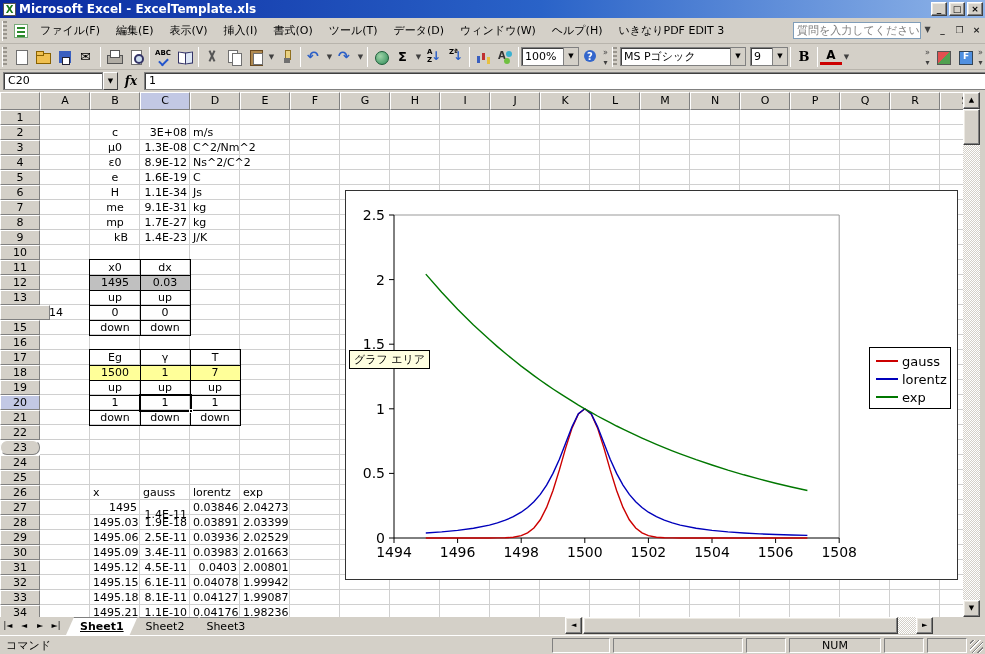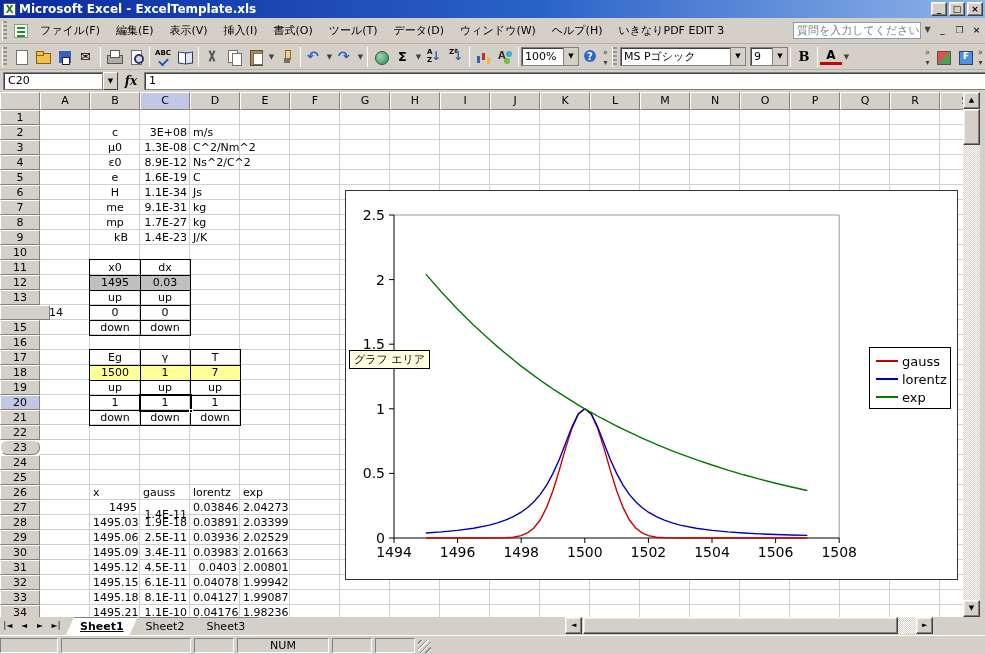--- a/index.html
+++ b/index.html
@@ -517,20 +517,21 @@
     </div>
   <div class="hscroll">
     <div class="sbtn raised" style="left:300px;top:0;">◄</div>
     <div class="hthumb raised" style="left:318px;width:315px;"></div>
     <div class="scroll-track" style="position:absolute;left:633px;top:0;width:18px;height:17px;"></div>
     <div class="sbtn raised" style="left:651px;top:0;">►</div>
   </div>
 </div>
 
 <div class="statusbar">
+  <div class="status-mode">コマンド</div>
   <div class="spanel" style="width:58px;"></div>
   <div class="spanel" style="width:130px;"></div>
   <div class="spanel" style="width:40px;"></div>
   <div class="spanel" style="width:92px;">NUM</div>
   <div class="spanel" style="width:40px;"></div>
   <div class="spanel" style="width:40px;"></div>
   <div class="grip2"></div>
 </div>
 
 </body></html>

